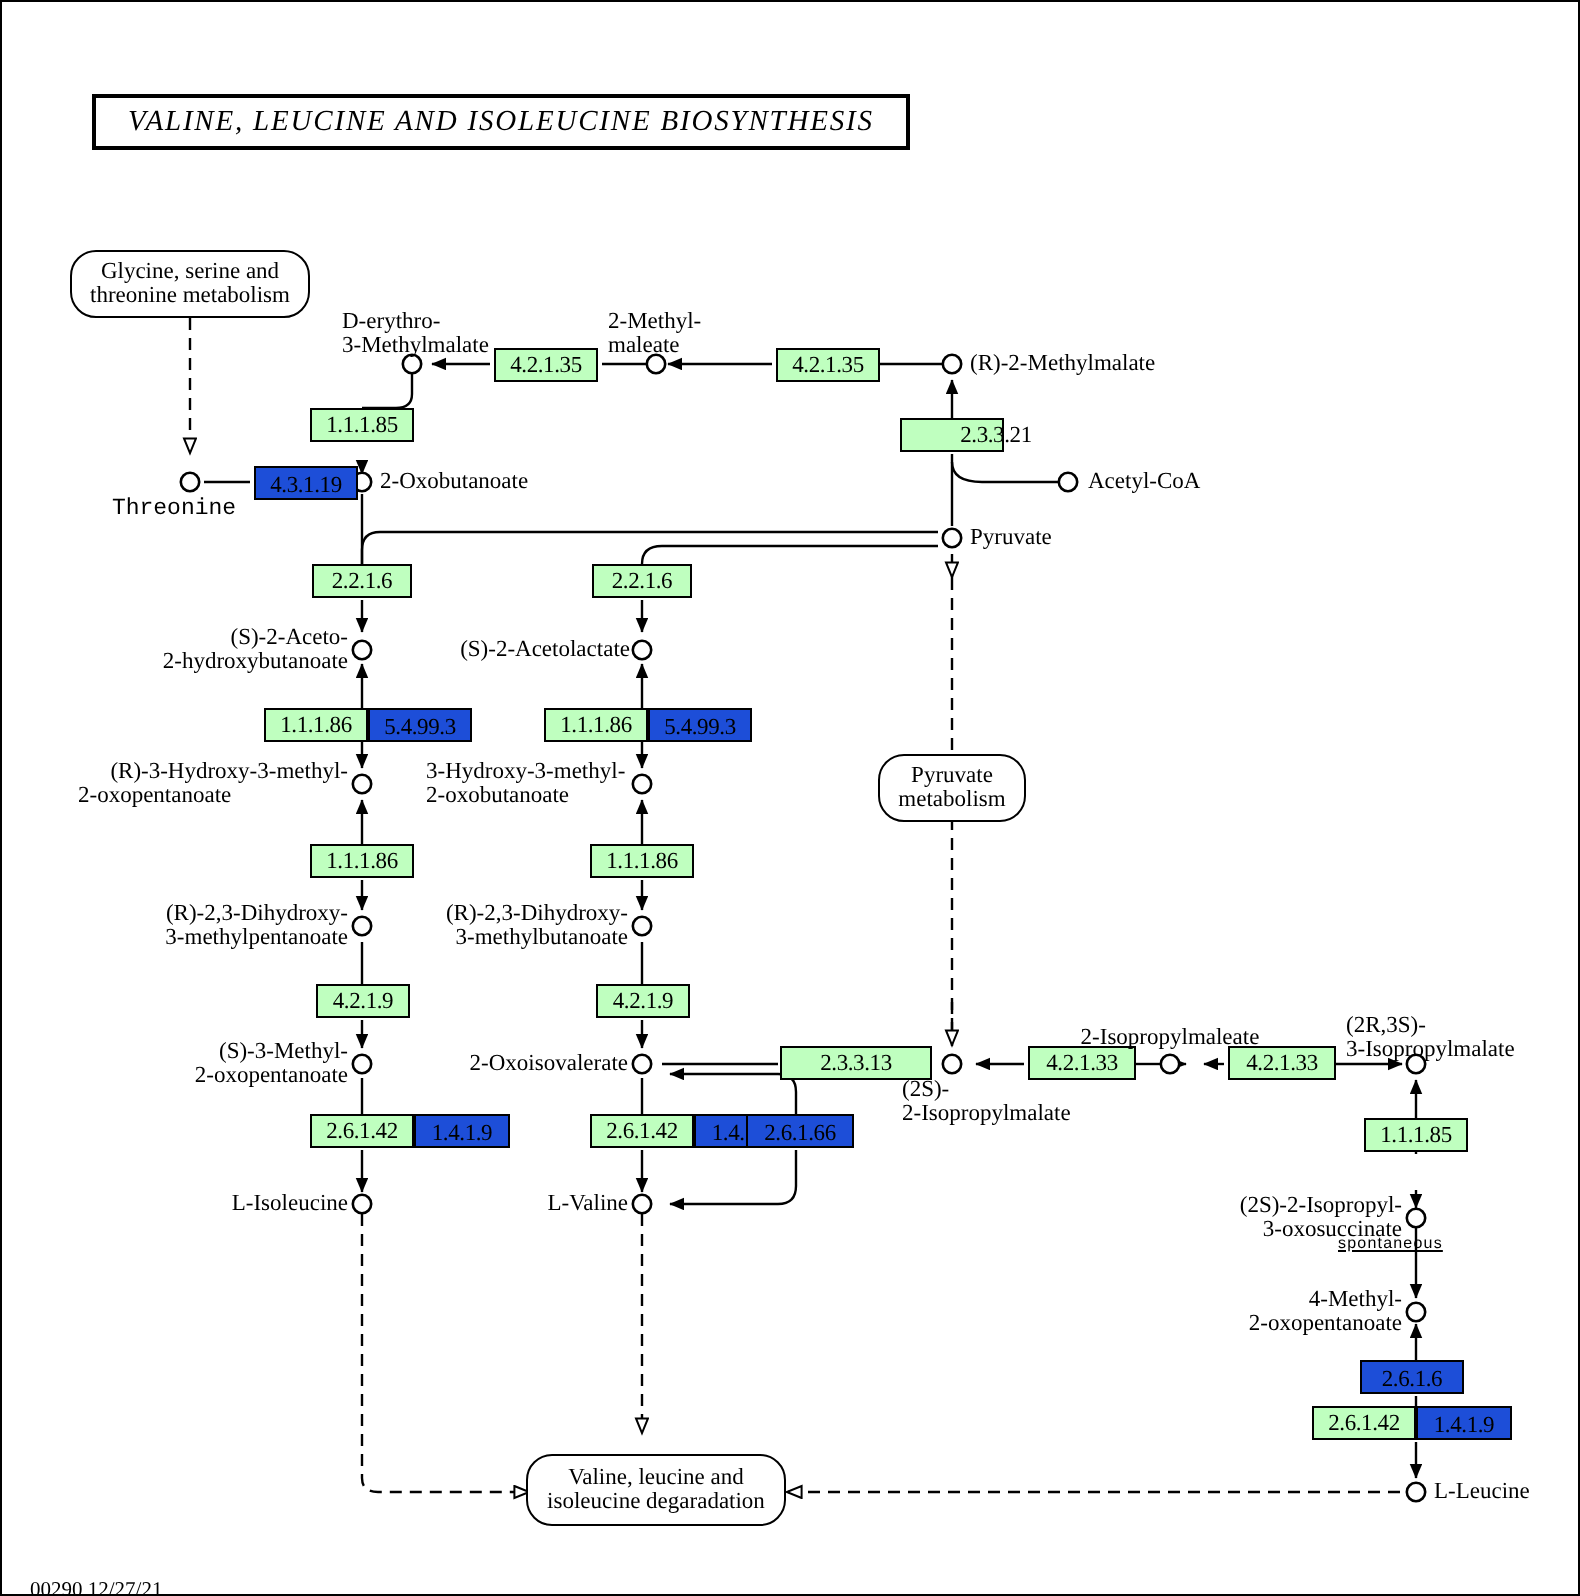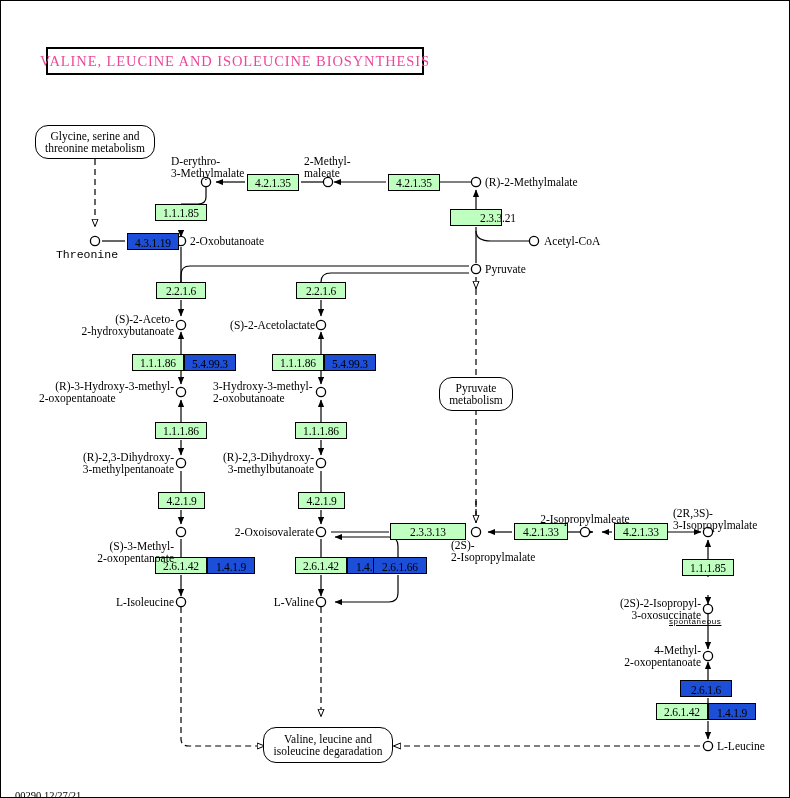--- a/index.html
+++ b/index.html
@@ -10,30 +10,31 @@
     border:1px solid #000000;
     box-sizing:border-box;
     font-family:"Liberation Serif", serif;
     overflow:hidden;
   }
   #canvas{position:absolute;left:0;top:0;width:790px;height:798px;}
 
   
   .map-title{
     position:absolute;
-    left:45px;top:46px;width:378px;height:28px;
+    left:45px;top:46px;width:409px;height:28px;
     border:2px solid #000;
     background:#fff;
     box-sizing:border-box;
     font-family:"Liberation Serif", serif;
     font-size:14.5px;
     letter-spacing:.9px;
     display:flex;align-items:center;justify-content:center;
     white-space:nowrap;
-    color:#ec4899;
+    color:#000000;
+    font-style:italic;
   }
 
   
   .enz{
     position:absolute;
     box-sizing:border-box;
     border:1px solid #000;
     background:#bfffbf;
     font-family:"Liberation Serif", serif;
     font-size:11.5px;
@@ -383,21 +384,21 @@
   <div class="cpd r" style="left:45px;top:450px;width:128px;">
     <div>(R)-2,3-Dihydroxy-</div>
     <div>3-methylpentanoate</div>
   </div>
 
   <div class="cpd r" style="left:190px;top:450px;width:123px;">
     <div>(R)-2,3-Dihydroxy-</div>
     <div>3-methylbutanoate</div>
   </div>
 
-  <div class="cpd r" style="left:60px;top:539px;width:113px;">
+  <div class="cpd r" style="left:60px;top:519px;width:113px;">
     <div>(S)-3-Methyl-</div>
     <div>2-oxopentanoate</div>
   </div>
 
   <div class="cpd r" style="left:226px;top:525px;width:87px;"><span>2-Oxoisovalerate</span></div>
   <div class="cpd r" style="left:103px;top:595px;width:70px;"><span>L-Isoleucine</span></div>
   <div class="cpd r" style="left:258px;top:595px;width:55px;"><span>L-Valine</span></div>
 
   <div class="cpd l" style="left:450px;top:538px;">
     <div>(2S)-</div>

